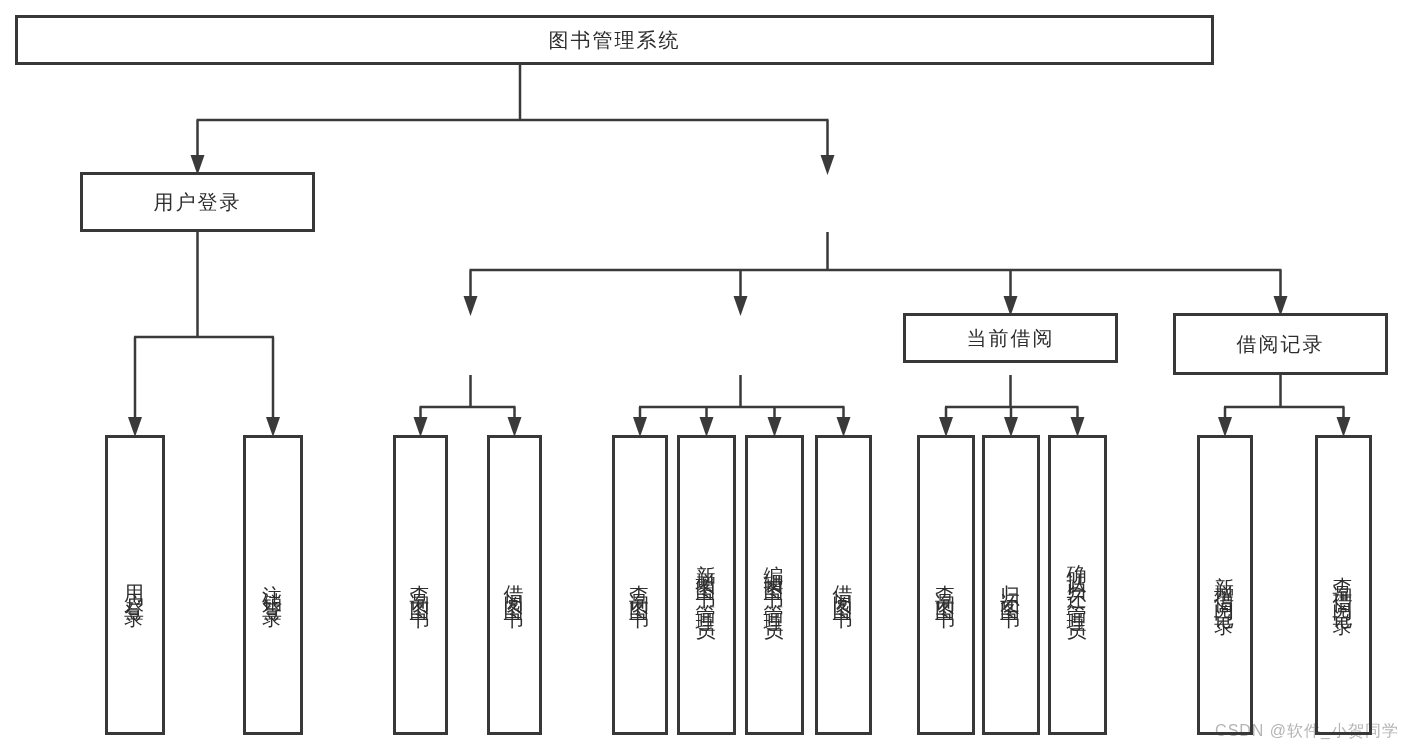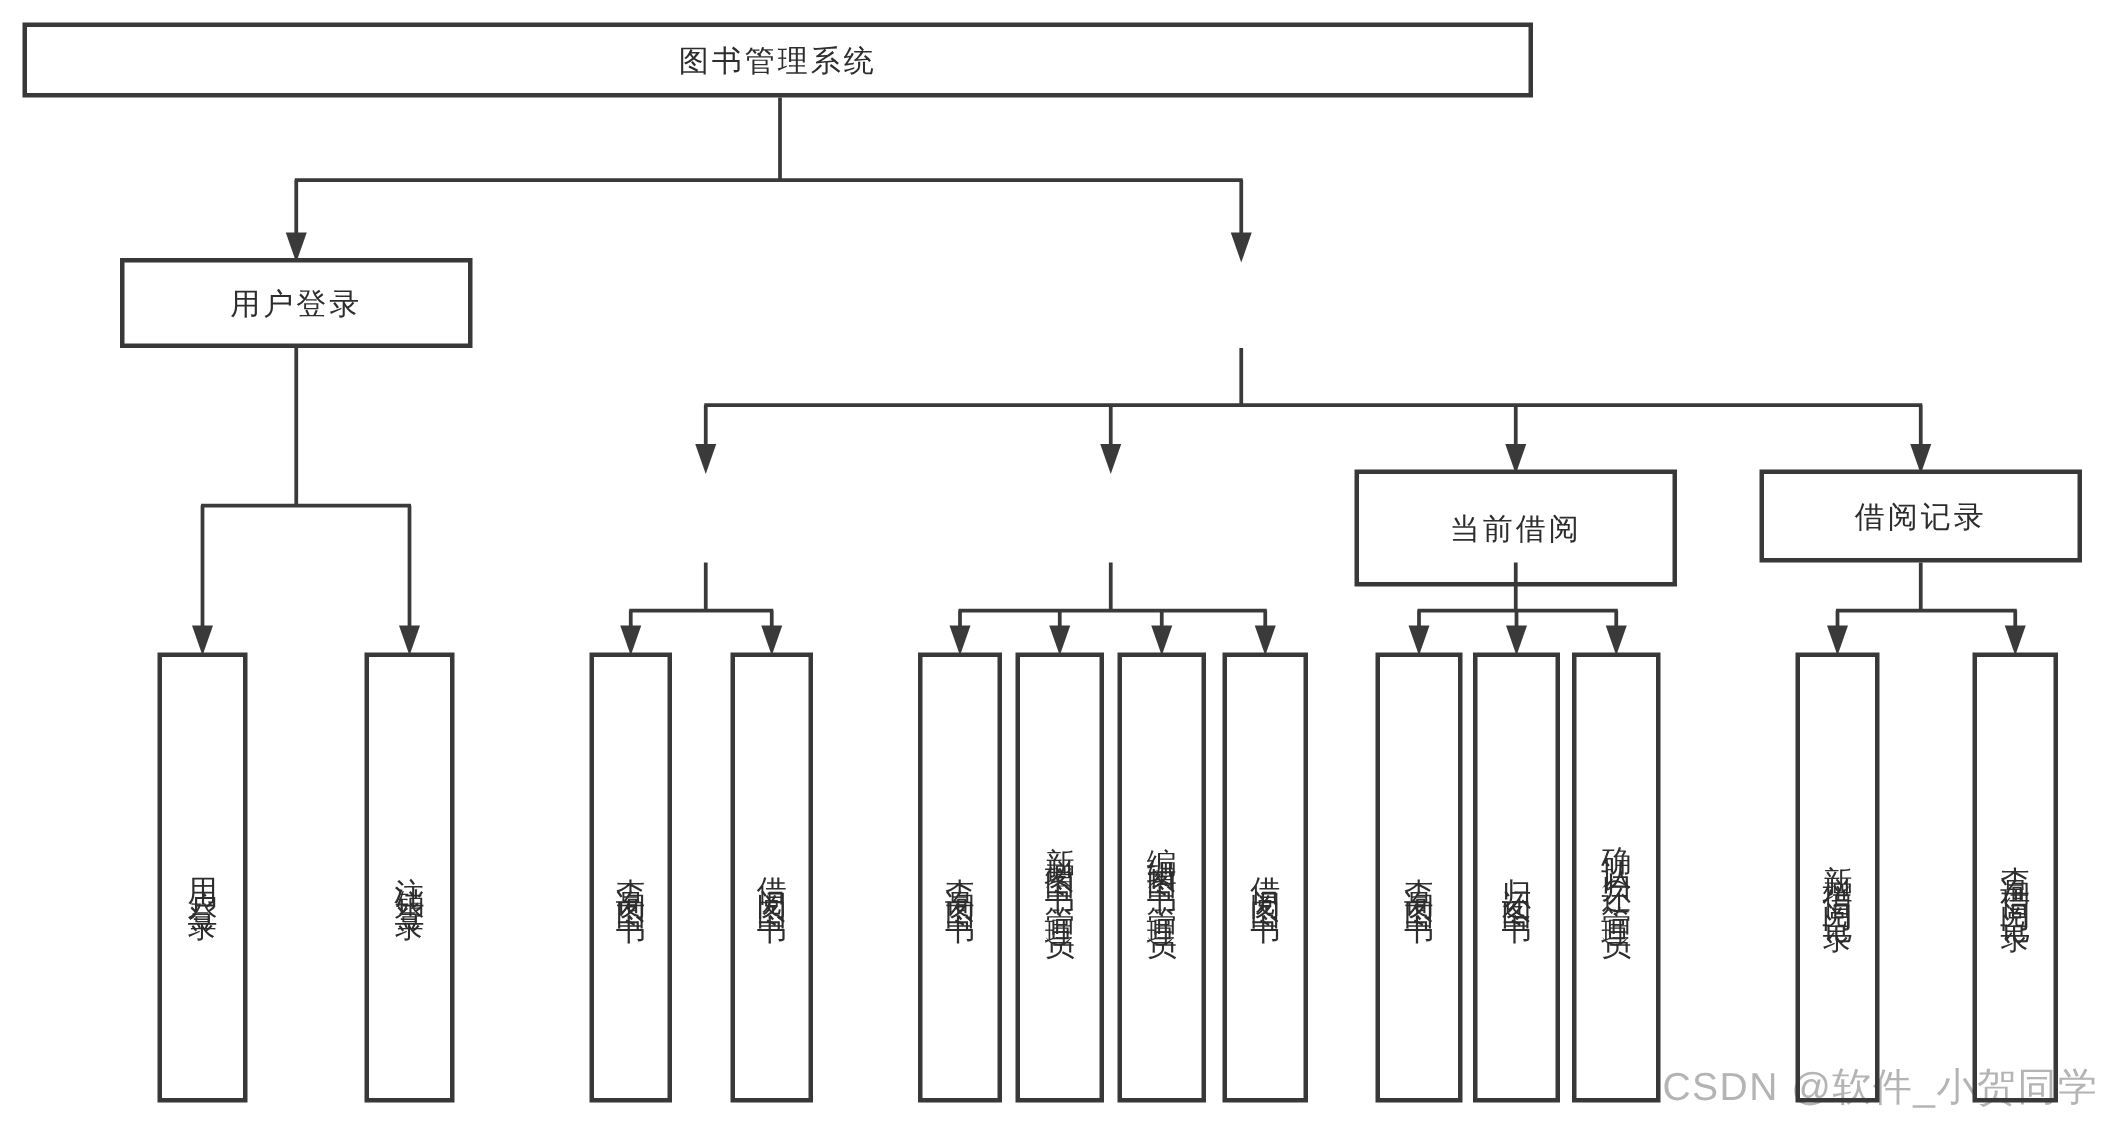--- a/index.html
+++ b/index.html
@@ -26,47 +26,47 @@
     z-index:3;
     white-space:nowrap;
   }
   .vbox{
     writing-mode:vertical-rl;
     text-orientation:mixed;
     letter-spacing:8px;
     font-size:20px;
   }
   
-  .b-root          {left:15px;  top:15px;  width:1007px;height:50px;}
+  .b-root          {left:15px;  top:15px;  width:1199px;height:50px;}
   .b-user-login    {left:80px;  top:172px; width:235px; height:60px;}
   .b-book-mgmt     {left:710px; top:172px; width:235px; height:60px;}
   .b-new-book-rec  {left:363px; top:313px; width:215px; height:62px;}
   .b-book-borrow   {left:633px; top:313px; width:215px; height:62px;}
-  .b-current-borrow{left:903px; top:313px; width:215px; height:78px;}
+  .b-current-borrow{left:903px; top:313px; width:215px; height:50px;}
   .b-borrow-record {left:1173px;top:313px; width:215px; height:62px;}
 
   .b-leaf-user-login    {left:105px; top:435px;width:60px;height:300px;}
   .b-leaf-logout        {left:243px; top:435px;width:60px;height:300px;}
   .b-leaf-query-book-1  {left:393px; top:435px;width:55px;height:300px;}
   .b-leaf-borrow-book-1 {left:487px; top:435px;width:55px;height:300px;}
   .b-leaf-query-book-2  {left:612px; top:435px;width:56px;height:300px;}
   .b-leaf-add-book      {left:677px; top:435px;width:59px;height:300px;}
   .b-leaf-edit-book     {left:745px; top:435px;width:59px;height:300px;}
   .b-leaf-borrow-book-2 {left:815px; top:435px;width:57px;height:300px;}
   .b-leaf-query-book-3  {left:917px; top:435px;width:58px;height:300px;}
   .b-leaf-return-book   {left:982px; top:435px;width:58px;height:300px;}
   .b-leaf-confirm-return{left:1048px;top:435px;width:59px;height:300px;}
   .b-leaf-add-record    {left:1197px;top:435px;width:56px;height:300px;}
   .b-leaf-query-record  {left:1315px;top:435px;width:57px;height:300px;}
 
   .watermark{
     position:absolute;
     right:6px;bottom:5px;
     color:#b4b4b4;
-    font-size:26px;
+    font-size:16px;
     letter-spacing:1px;
     z-index:1;
     white-space:nowrap;
   }
 </style>
 </head>
 <body>
 
 <div class="canvas">
 

